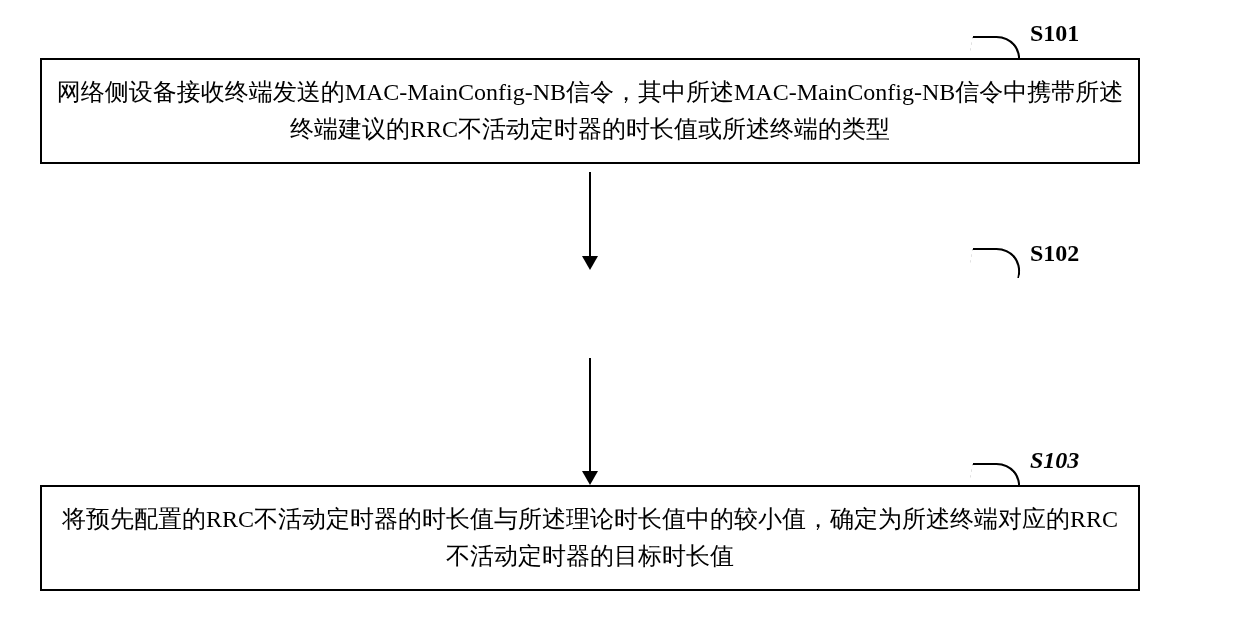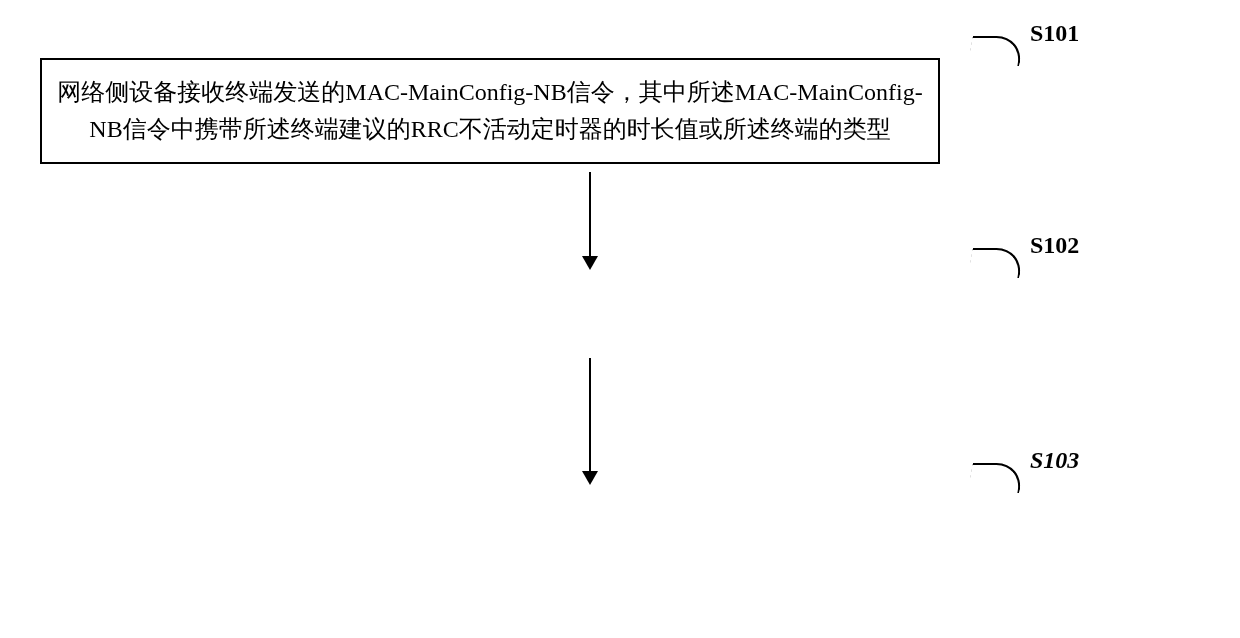--- a/index.html
+++ b/index.html
@@ -13,21 +13,21 @@
     color: #000;
   }
   .stage {
     position: relative;
     width: 1240px;
     height: 638px;
   }
   .step-box {
     position: absolute;
     left: 40px;
-    width: 900px;
+    width: 1100px;
     border: 2px solid #000;
     background: #fff;
     box-sizing: border-box;
     padding: 14px 12px;
     text-align: center;
     line-height: 1.55;
   }
   .step-label {
     position: absolute;
     font-weight: bold;
@@ -57,21 +57,21 @@
     border-right: 8px solid transparent;
     border-top: 14px solid #000;
   }
 
   
   #box1 { top: 58px;  }
   #box2 { top: 270px; }
   #box3 { top: 485px; }
 
   #label1 { top: 20px;  left: 1030px; }
-  #label2 { top: 232px; left: 1030px; }
+  #label2 { top: 240px; left: 1030px; }
   #label3 { top: 447px; left: 1030px; font-style: italic; }
 
   #curl1 { top: 36px;  left: 970px; }
   #curl2 { top: 248px; left: 970px; }
   #curl3 { top: 463px; left: 970px; }
 
   #stem12 { top: 172px; height: 84px; }
   #head12 { top: 256px; }
   #stem23 { top: 358px; height: 113px; }
   #head23 { top: 471px; }
@@ -91,14 +91,17 @@
   <div id="head12" class="arrow-head"></div>
 
   <div id="curl2" class="callout"></div>
   <div id="label2" class="step-label">S102</div>
 
   <div id="stem23" class="arrow-stem"></div>
   <div id="head23" class="arrow-head"></div>
 
   <div id="curl3" class="callout"></div>
   <div id="label3" class="step-label">S103</div>
+  <div id="box3" class="step-box">
+    <span>将预先配置的RRC不活动定时器的时长值与所述理论时长值中的较小值，确定为所述终端对应的RRC不活动定时器的目标时长值</span>
+  </div>
 
 </div>
 
 </body></html>

